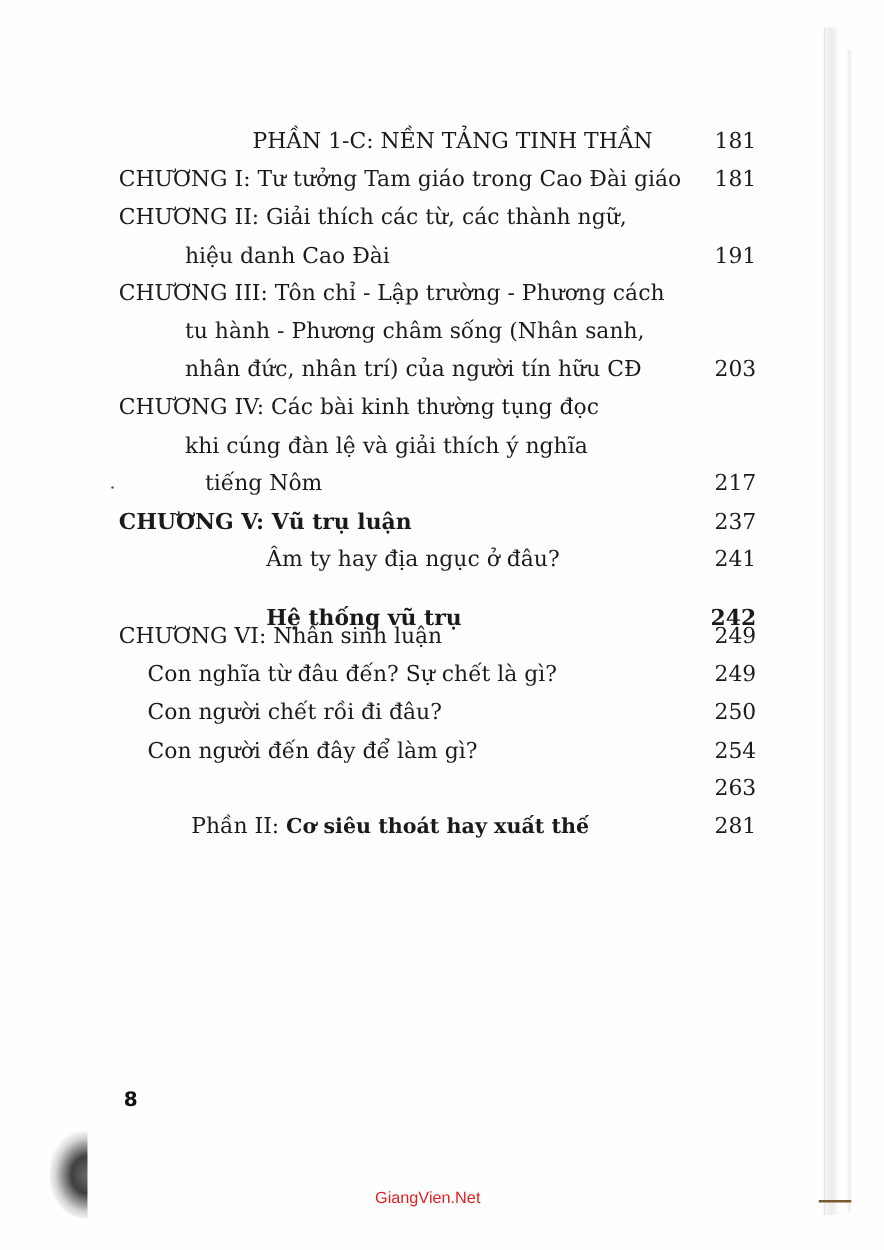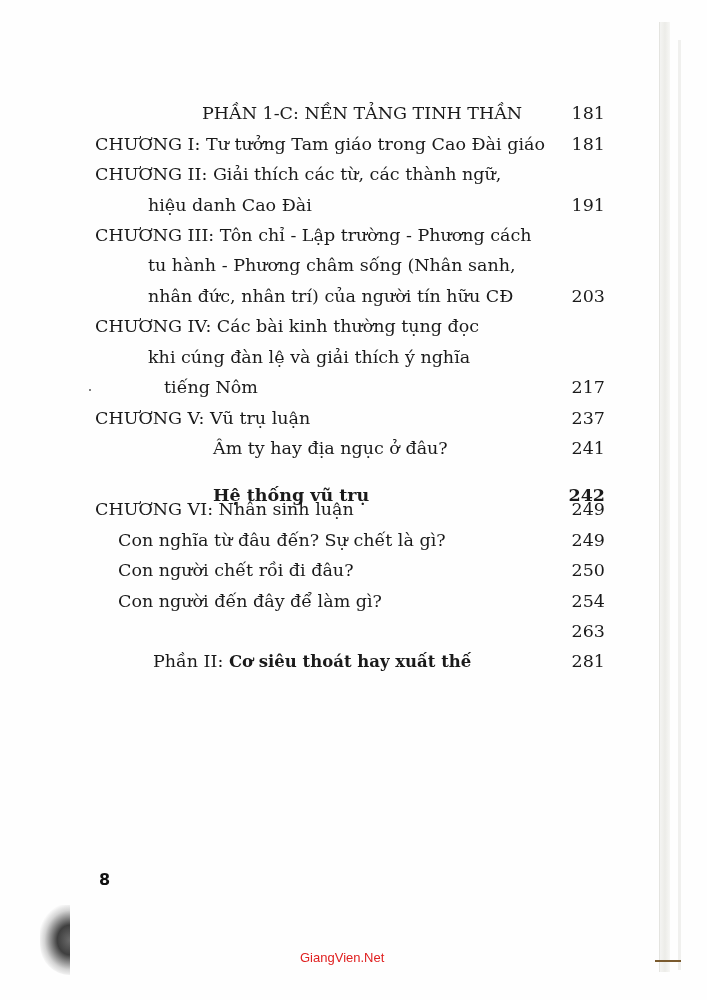--- a/index.html
+++ b/index.html
@@ -98,21 +98,21 @@
     </div>
     <div class="toc-line" style="top:342px;">
       <span class="txt" style="left:53px;">khi cúng đàn lệ và giải thích ý nghĩa</span>
       <span class="pg"></span>
     </div>
     <div class="toc-line" style="top:372px;">
       <span class="txt" style="left:69px;">tiếng Nôm</span>
       <span class="pg">217</span>
     </div>
     <div class="toc-line" style="top:403px;">
-      <span class="txt" style="left:0px;">CHƯƠNG V: Vũ trụ luận</span>
+      <span class="txt" style="left:0px;font-weight:bold;">CHƯƠNG V: Vũ trụ luận</span>
       <span class="pg">237</span>
     </div>
     <div class="toc-line" style="top:433px;">
       <span class="txt" style="left:118px;">Âm ty hay địa ngục ở đâu?</span>
       <span class="pg">241</span>
     </div>
     <div class="toc-line" style="top:480px;font-weight:bold;">
       <span class="txt" style="left:118px;">Hệ thống vũ trụ</span>
       <span class="pg">242</span>
     </div>

